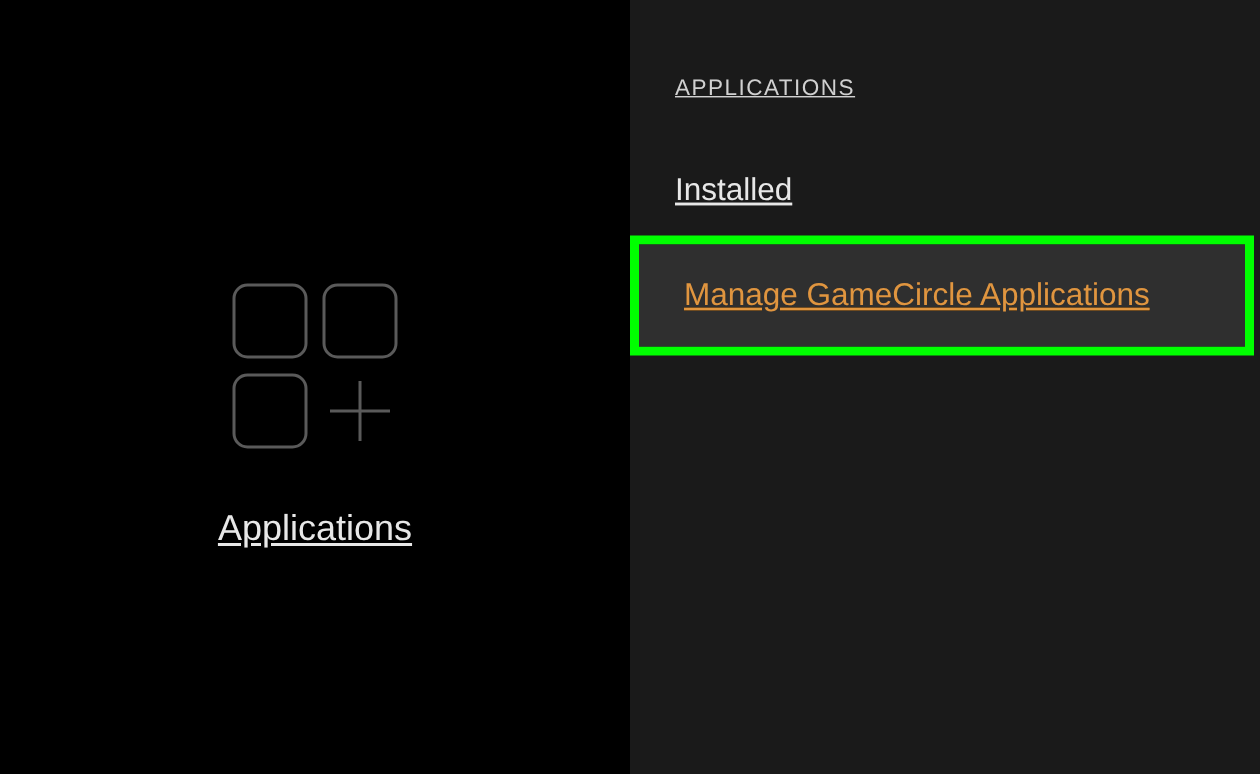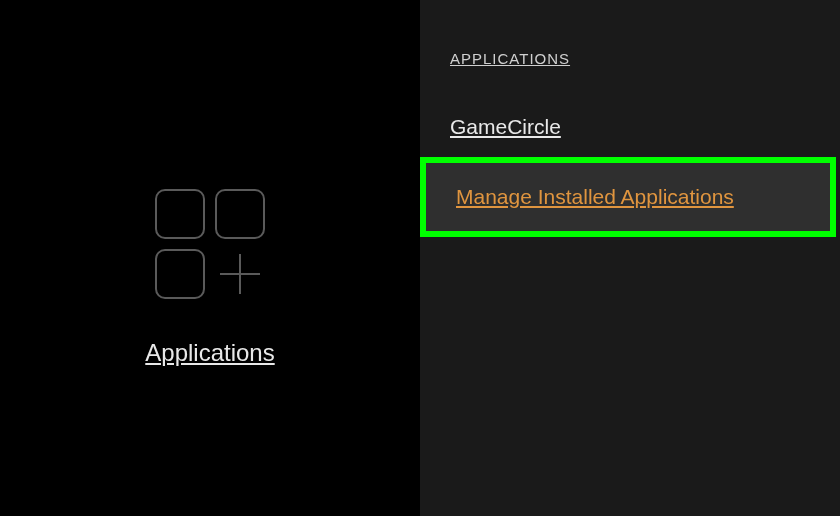--- a/index.html
+++ b/index.html
@@ -101,17 +101,17 @@
     <div class="sq"></div>
     <div class="sq"></div>
     <div class="sq"></div>
     <div class="plus"></div>
   </div>
   <div class="left-label">Applications</div>
 </div>
 
 <div class="right-panel">
   <div class="section-header">APPLICATIONS</div>
-  <div class="menu-item">GameCircle</div>
+  <div class="menu-item">Installed</div>
   <div class="highlight-wrap">
-    <div class="menu-item selected">Manage Installed Applications</div>
+    <div class="menu-item selected">Manage GameCircle Applications</div>
   </div>
 </div>
 
 </body></html>

